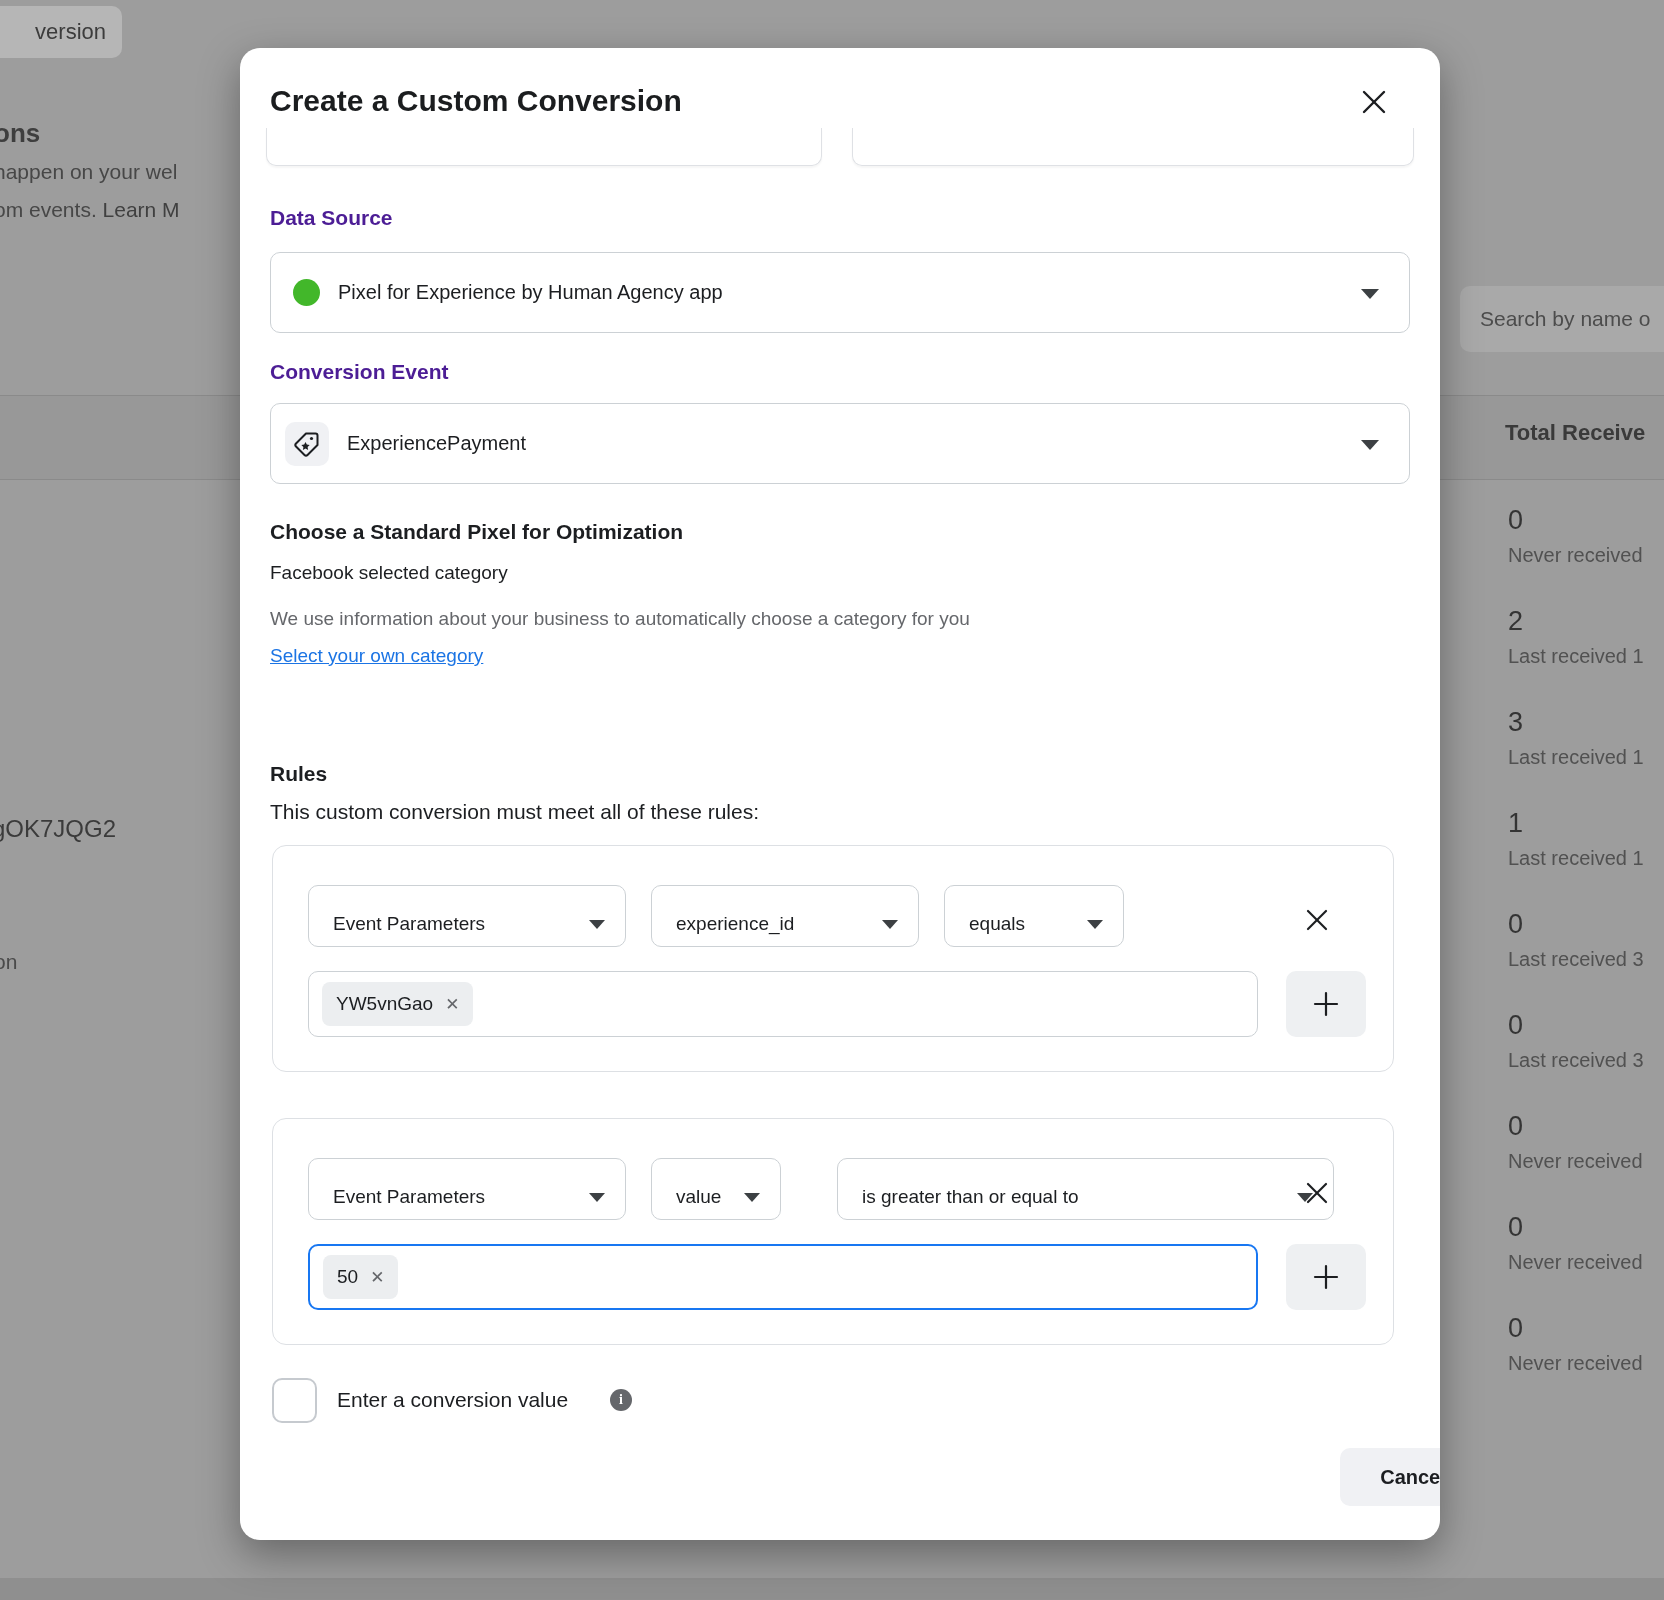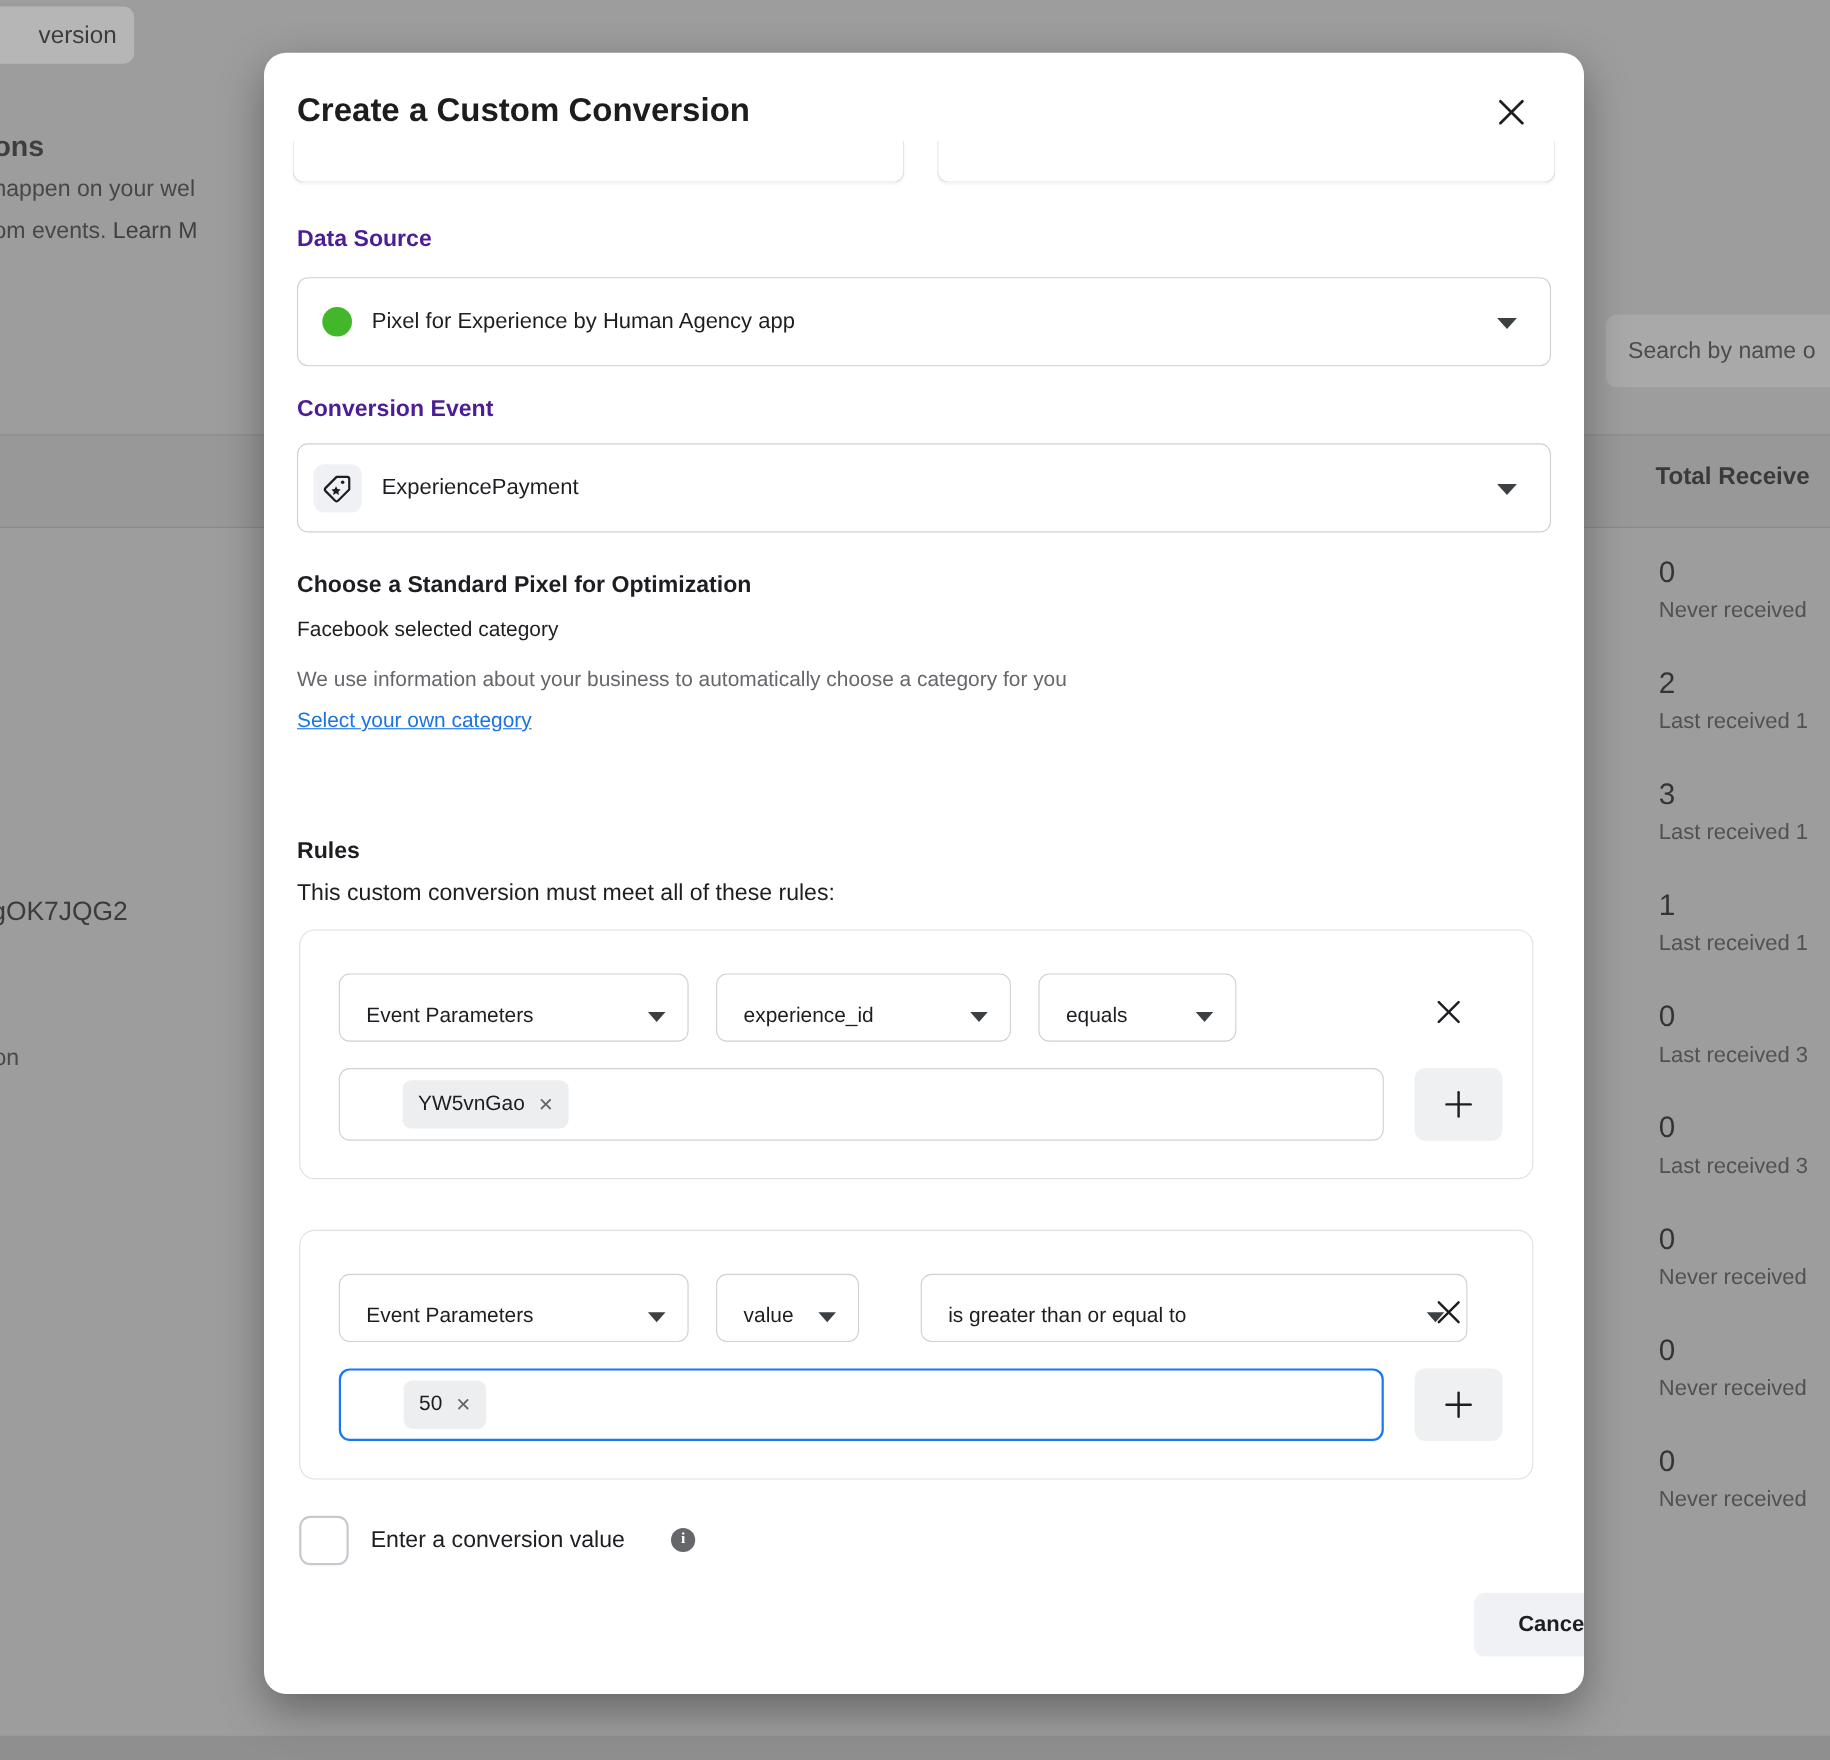--- a/index.html
+++ b/index.html
@@ -69,21 +69,21 @@
   .rule-select .label { font-size:19px; color:#1c1e21; white-space:nowrap; }
   .rule-select .caret { width:0; height:0; margin-left:16px;
                         border-left:8px solid transparent; border-right:8px solid transparent;
                         border-top:9px solid #3c4043; }
   .rule-remove { position:absolute; top:52px; width:44px; height:44px;
                  display:flex; align-items:center; justify-content:center; cursor:pointer; }
   .value-input { position:absolute; left:35px; top:125px; width:950px; height:66px;
                  border:1px solid #ccd1d5; border-radius:10px; display:flex; align-items:center; padding-left:13px; }
   .value-input.focused { border:2px solid #1877f2; }
   .token { height:44px; background:#eceef0; border-radius:8px; display:flex; align-items:center;
-           padding:0 14px; font-size:19px; color:#1c1e21;margin-left:44px; }
+           padding:0 14px; font-size:19px; color:#1c1e21; }
   .token .tk-x { margin-left:12px; font-size:17px; color:#65676b; cursor:pointer; }
   .add-btn { position:absolute; left:1013px; top:125px; width:80px; height:66px; background:#eef0f2;
              border-radius:10px; display:flex; align-items:center; justify-content:center; cursor:pointer; }
 
   .checkbox { position:absolute; left:32px; top:1330px; width:45px; height:45px;
               border:2px solid #c6cacf; border-radius:10px; background:#fff; cursor:pointer; }
   .checkbox-label { position:absolute; left:97px; top:1340px; font-size:21px; color:#1c1e21; }
   .info-icon { position:absolute; left:370px; top:1341px; width:22px; height:22px; border-radius:50%;
                background:#65676b; color:#fff; font-size:14px; font-weight:700;
                display:flex; align-items:center; justify-content:center; font-family:"Liberation Serif", serif; }

